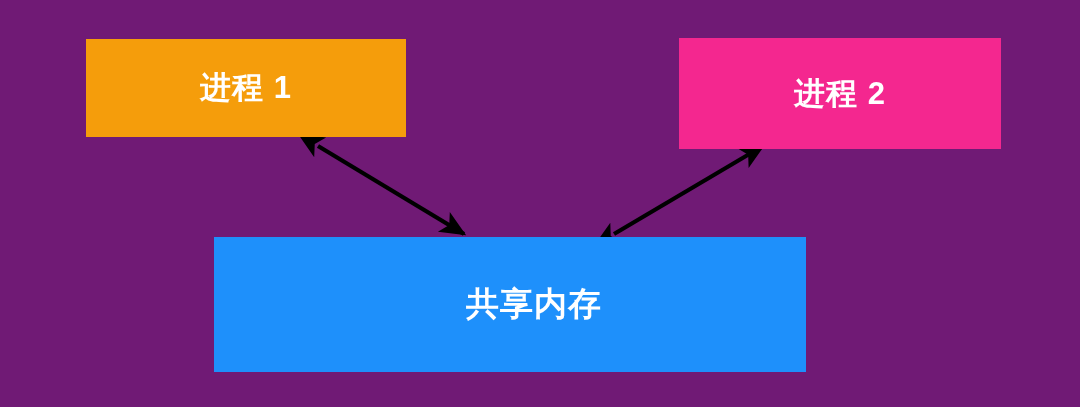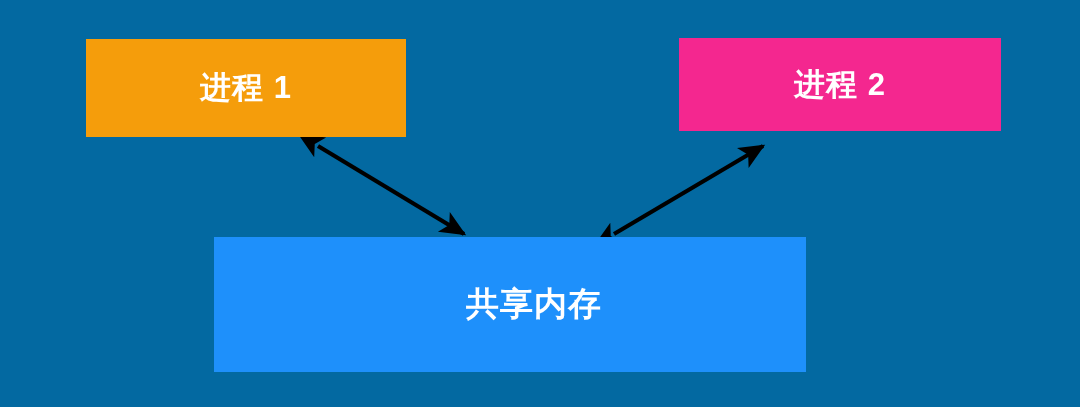--- a/index.html
+++ b/index.html
@@ -7,21 +7,21 @@
     padding: 0;
     background: #ffffff;
   }
   body {
     font-family: "Liberation Sans", "DejaVu Sans", sans-serif;
   }
   #canvas {
     position: relative;
     width: 1080px;
     height: 407px;
-    background: #0369a1;
+    background: #701a75;
     overflow: hidden;
   }
   .node {
     position: absolute;
     display: flex;
     align-items: center;
     justify-content: center;
     box-sizing: border-box;
     color: #ffffff;
     font-weight: bold;
@@ -33,21 +33,21 @@
     top: 39px;
     width: 320px;
     height: 98px;
     background: #F59D0B;
     font-size: 31px;
   }
   #node-process-2 {
     left: 679px;
     top: 38px;
     width: 322px;
-    height: 93px;
+    height: 111px;
     background: #F4278F;
     font-size: 31px;
   }
   #node-shared-memory {
     left: 214px;
     top: 237px;
     width: 592px;
     height: 135px;
     background: #1E90FB;
     font-size: 33px;

